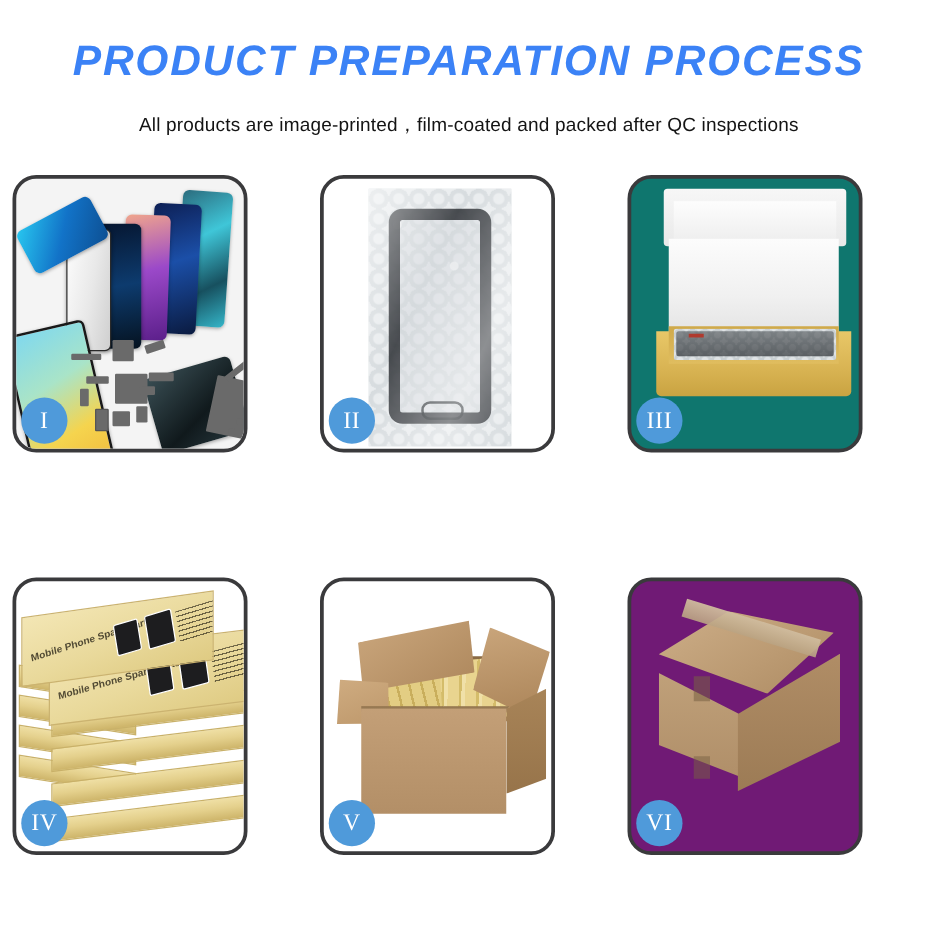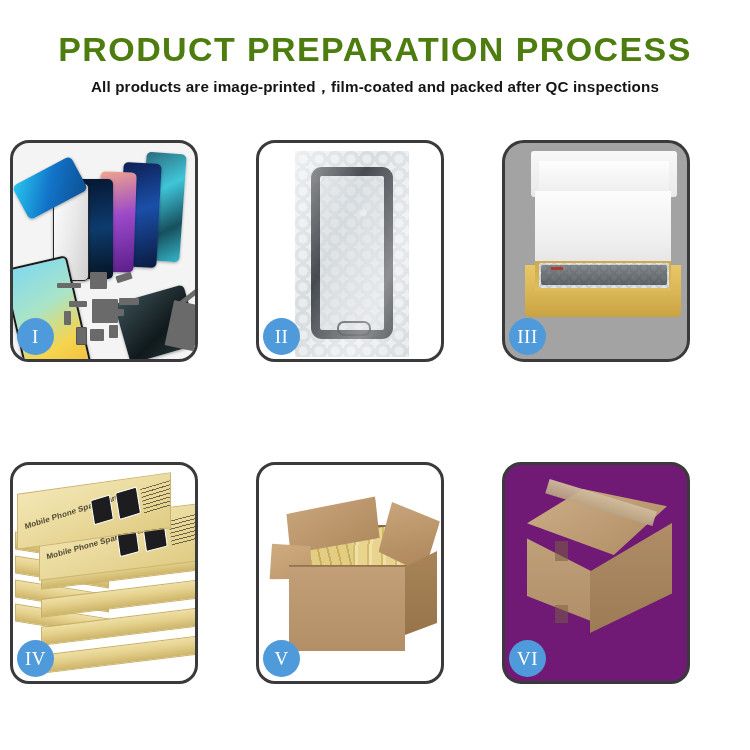--- a/index.html
+++ b/index.html
@@ -17,28 +17,29 @@
 
   
   .header {
     text-align: center;
     padding-top: 32px;
   }
   .title {
     font-size: 34px;
     font-weight: 700;
     letter-spacing: 1.4px;
-    color: #4d7c0f;
+    color: #3b82f6;
     line-height: 1.05;
     white-space: nowrap;
+    font-style: italic;
   }
   .subtitle {
-    margin-top: 9px;
+    margin-top: 22px;
     font-size: 15.2px;
-    font-weight: 700;
+    font-weight: 400;
     letter-spacing: 0.15px;
     color: #141414;
     white-space: nowrap;
   }
 
   
   .grid {
     position: absolute;
     left: 10px;
     top: 140px;
@@ -192,21 +193,21 @@
     border-radius: 7px;
   }
   .p2 .bubbleglare {
     position: absolute;
     left: 36px; top: 8px; width: 114px; height: 206px;
     background: linear-gradient(115deg, rgba(255,255,255,.55) 0%, rgba(255,255,255,0) 38%, rgba(255,255,255,.38) 72%, rgba(255,255,255,0) 100%);
     pointer-events: none;
   }
 
   
-  .p3 { background: #a3a3a3; border-radius: 22px; }
+  .p3 { background: #0f766e; }
   .p3 .lid {
     position: absolute; left: 26px; top: 8px; width: 146px; height: 46px;
     background: linear-gradient(180deg,#f7f7f7 0%,#e9e9e9 100%);
     border-radius: 3px;
   }
   .p3 .lid::after {
     content:""; position:absolute; left:8px; right:8px; top:10px; height:30px;
     background: linear-gradient(180deg,#fdfdfd,#efefef);
   }
   .p3 .foam {

